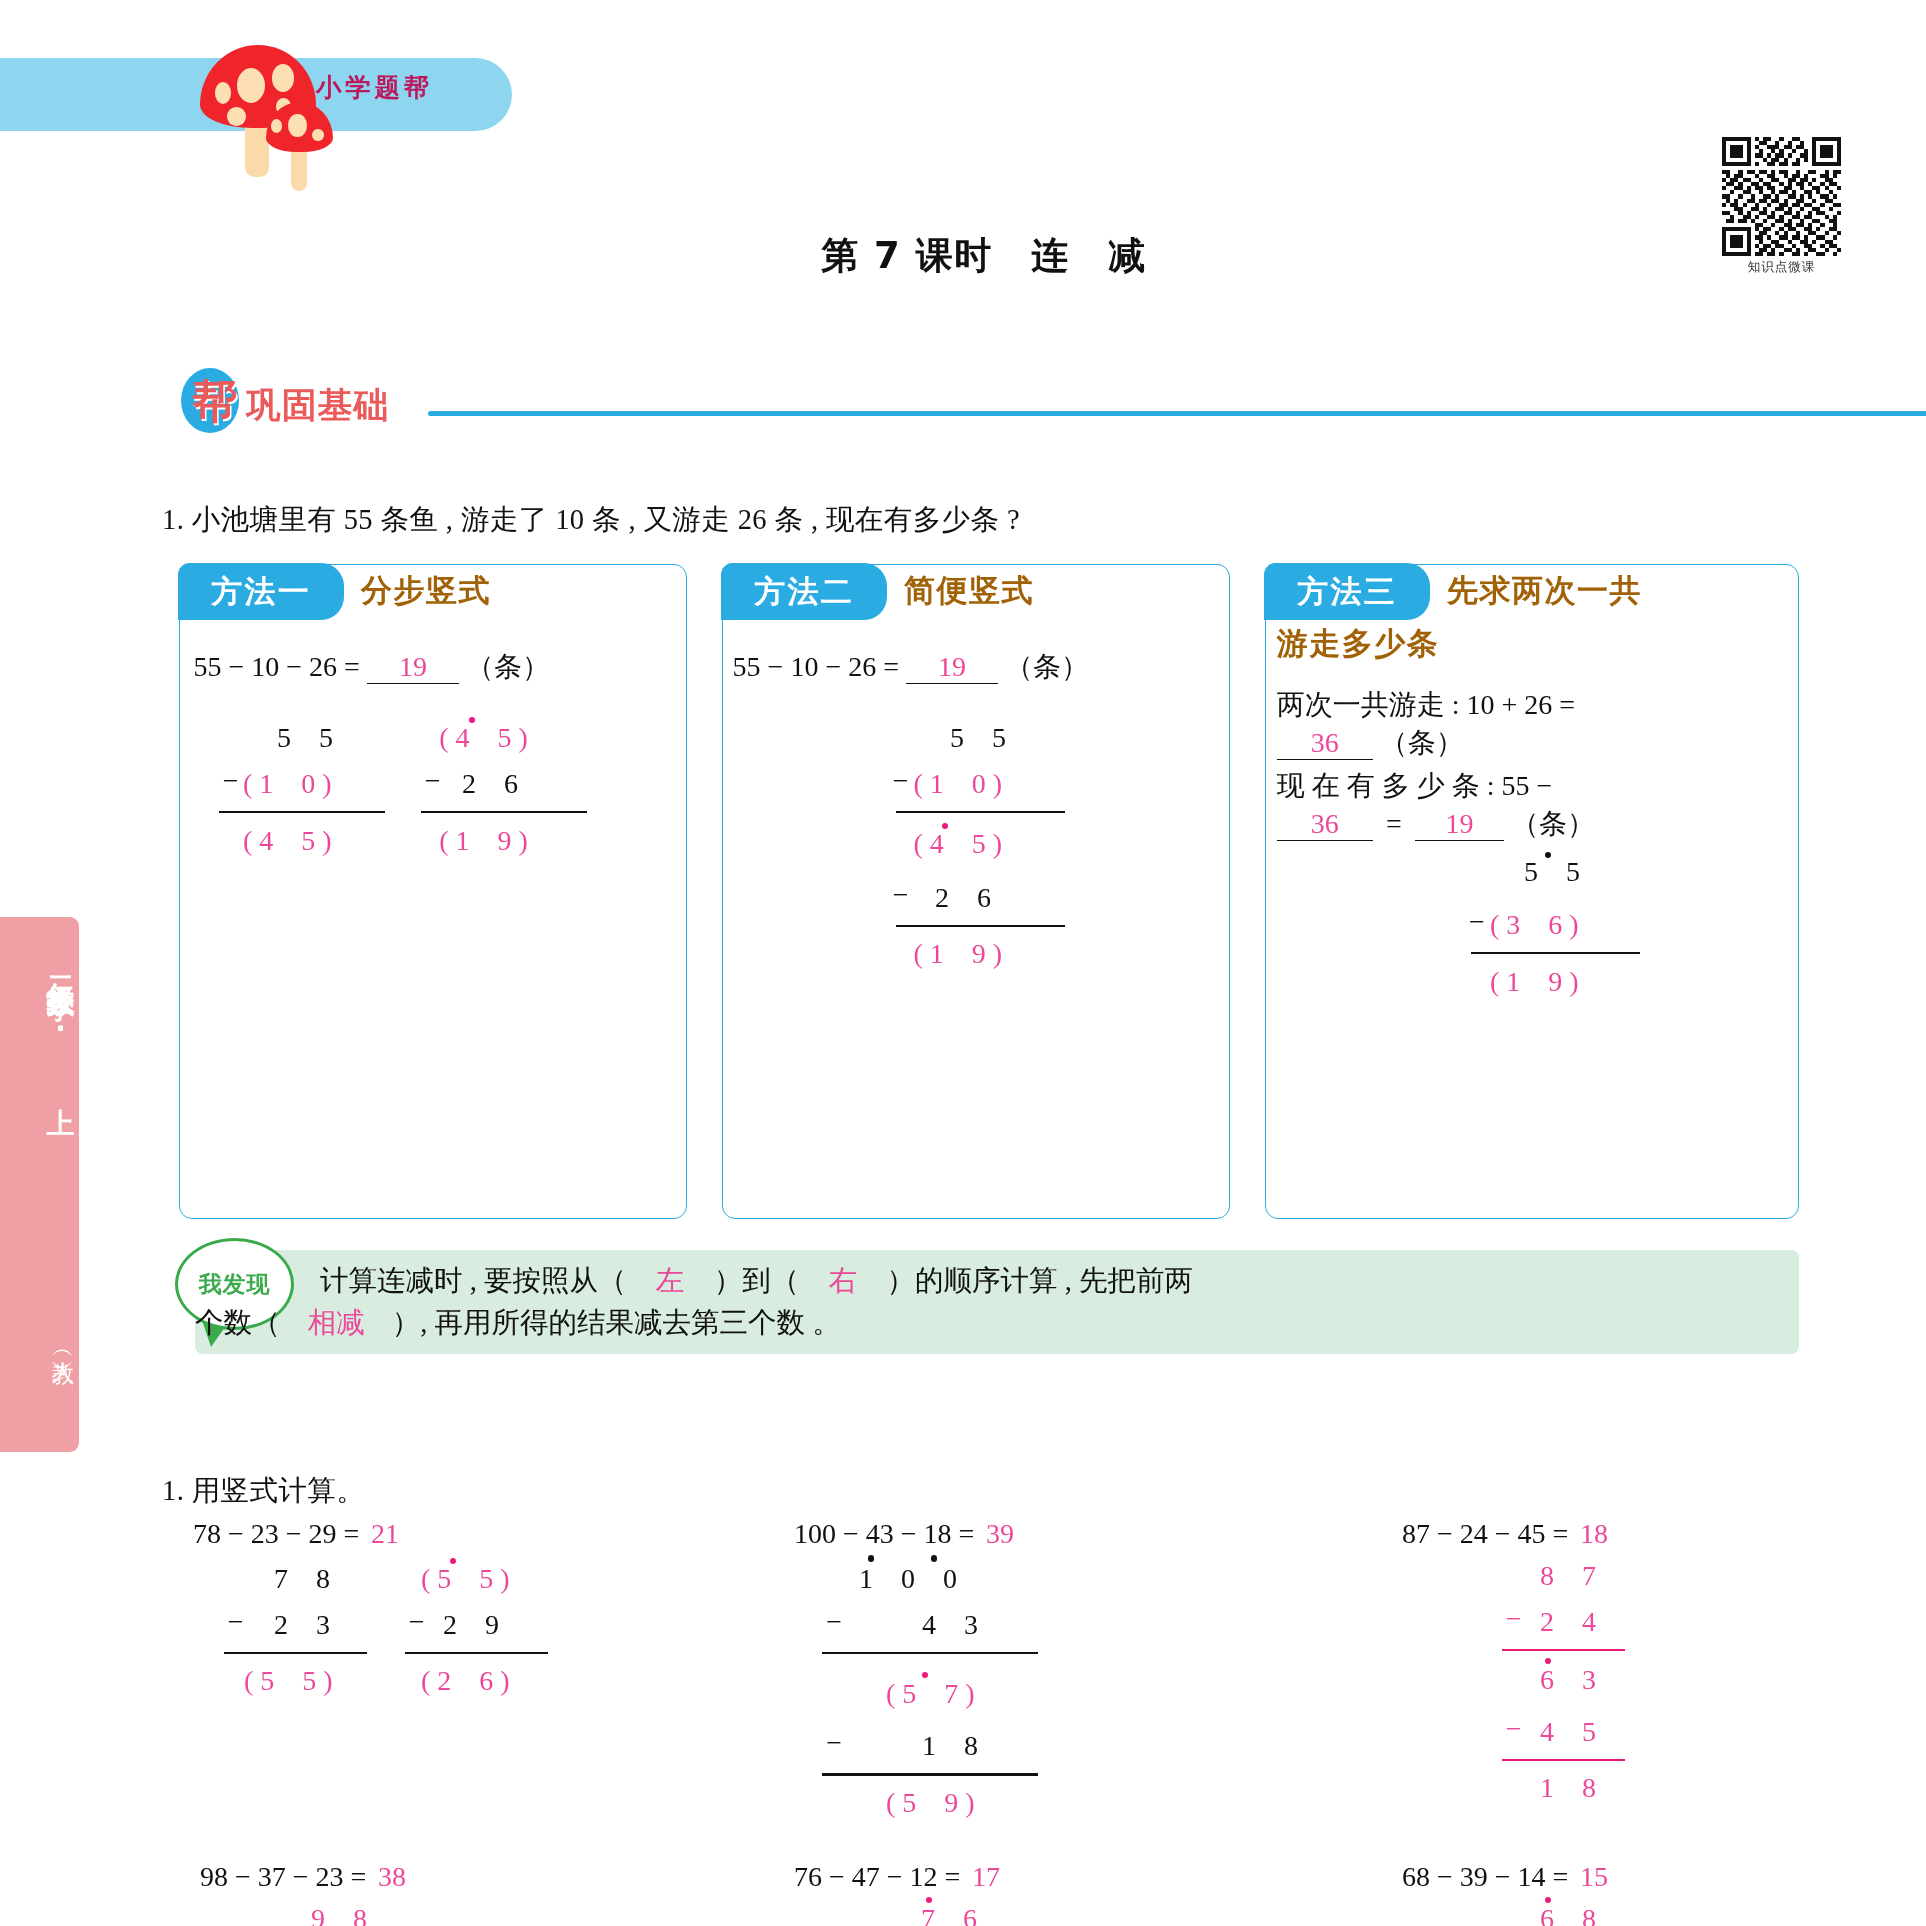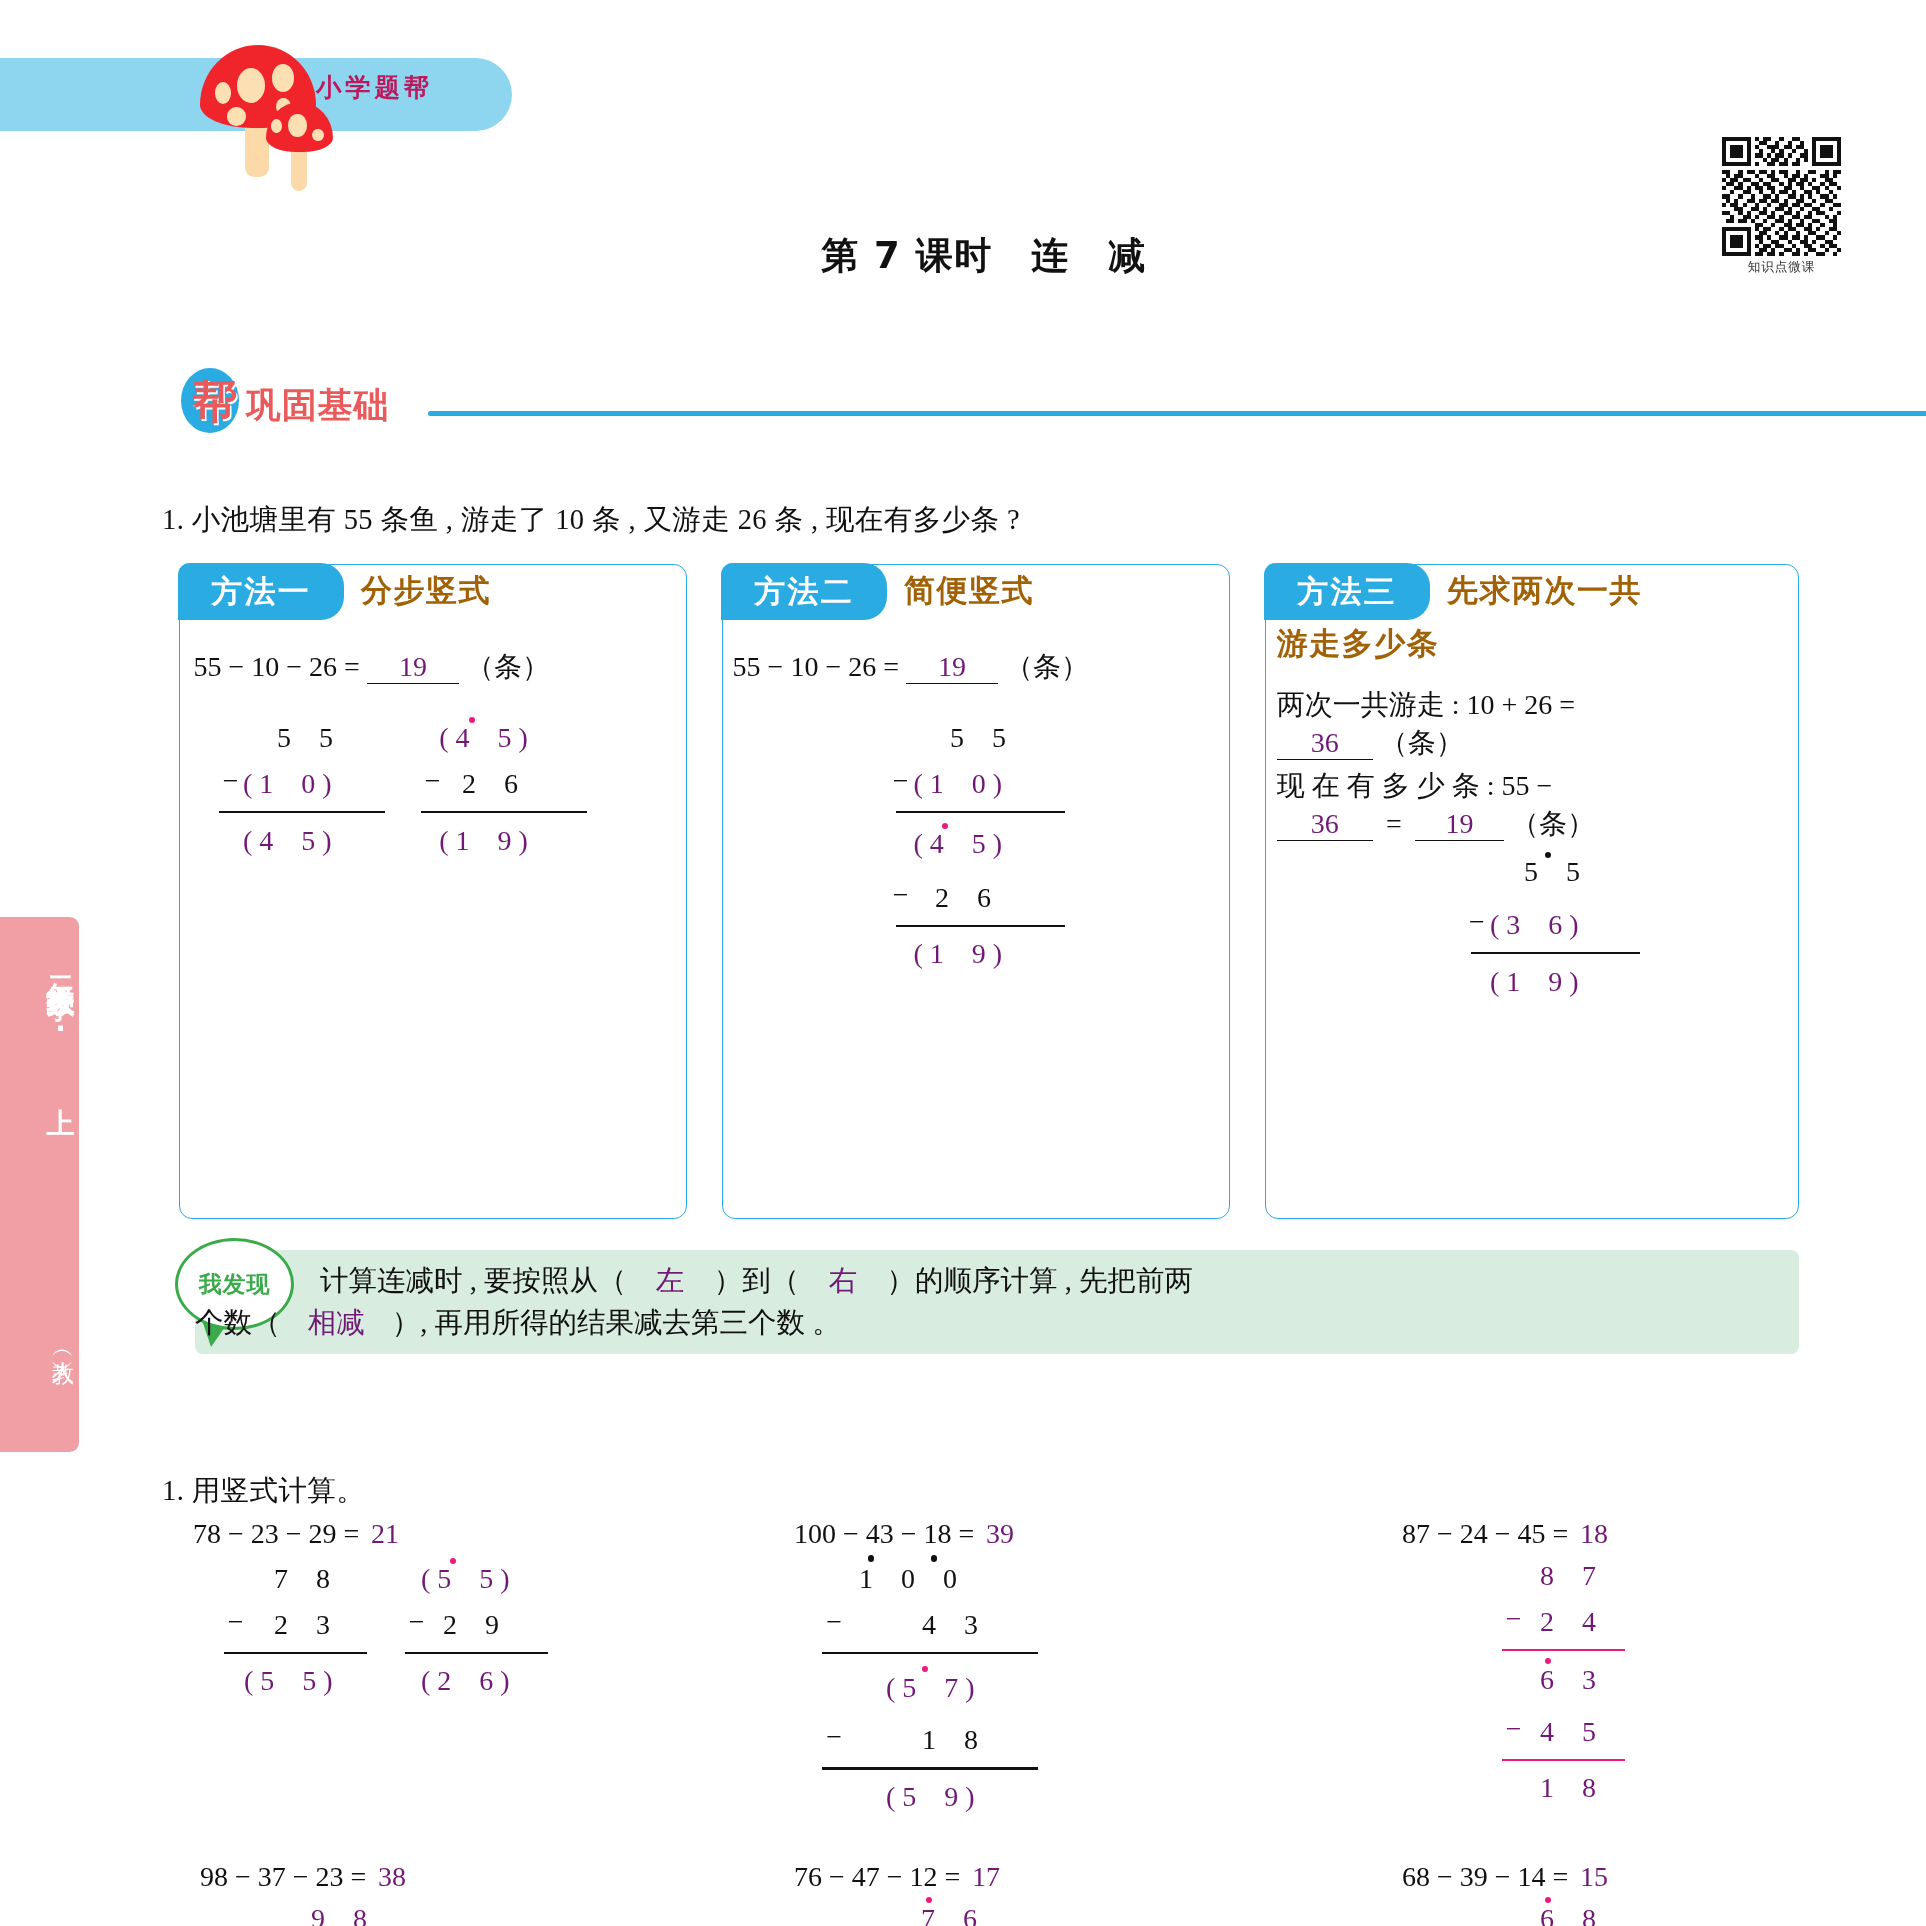--- a/index.html
+++ b/index.html
@@ -4,21 +4,21 @@
 <style>
   * { box-sizing: border-box; }
   html, body { margin:0; padding:0; }
   body {
     width: 1968px; height: 2731px;
     background: #ffffff;
     font-family: "Liberation Serif", "DejaVu Serif", serif;
     position: relative;
     overflow: hidden;
   }
-  .pink { color:#701a75; }
+  .pink { color:#ec4899; }
   .blk { color:#111; }
 
   
   #top-banner {
     position:absolute; left:0; top:58px; width:512px; height:73px;
     background:#8ed5f0; border-radius:0 37px 37px 0;
   }
   #brand-text {
     position:absolute; left:316px; top:71px;
     font-family:"DejaVu Sans","Liberation Sans",sans-serif;
@@ -572,21 +572,21 @@
     <div class="vrow">
       <span class="dot bk" style="left:51px;top:-4.6px;"></span>
       <span class="dot bk" style="left:114px;top:-4.6px;"></span>
       <span class="blk" style="position:absolute;left:42px;">1　0　0</span>
     </div>
     <div class="vrow">
       <span class="blk" style="position:absolute;left:9.2px;">−</span>
       <span class="blk" style="position:absolute;left:105px;">4　3</span>
     </div>
     <div class="vline" style="width:216px;margin-left:4.6px;"></div>
-    <div class="vrow" style="margin-top:15px;text-decoration:underline;">
+    <div class="vrow" style="margin-top:21px;text-decoration:underline;">
       <span class="dot" style="left:105px;top:-3.1px;"></span>
       <span class="pink" style="position:absolute;left:69px;">( 5　7 )</span>
     </div>
     <div class="vrow" style="margin-top:6.2px;">
       <span class="blk" style="position:absolute;left:9.2px;">−</span>
       <span class="blk" style="position:absolute;left:105px;">1　8</span>
     </div>
     <div class="vline" style="width:216px;margin-left:4.6px;"></div>
     <div class="vrow" style="margin-top:8.5px;">
       <span class="pink" style="position:absolute;left:69px;">( 5　9 )</span>

